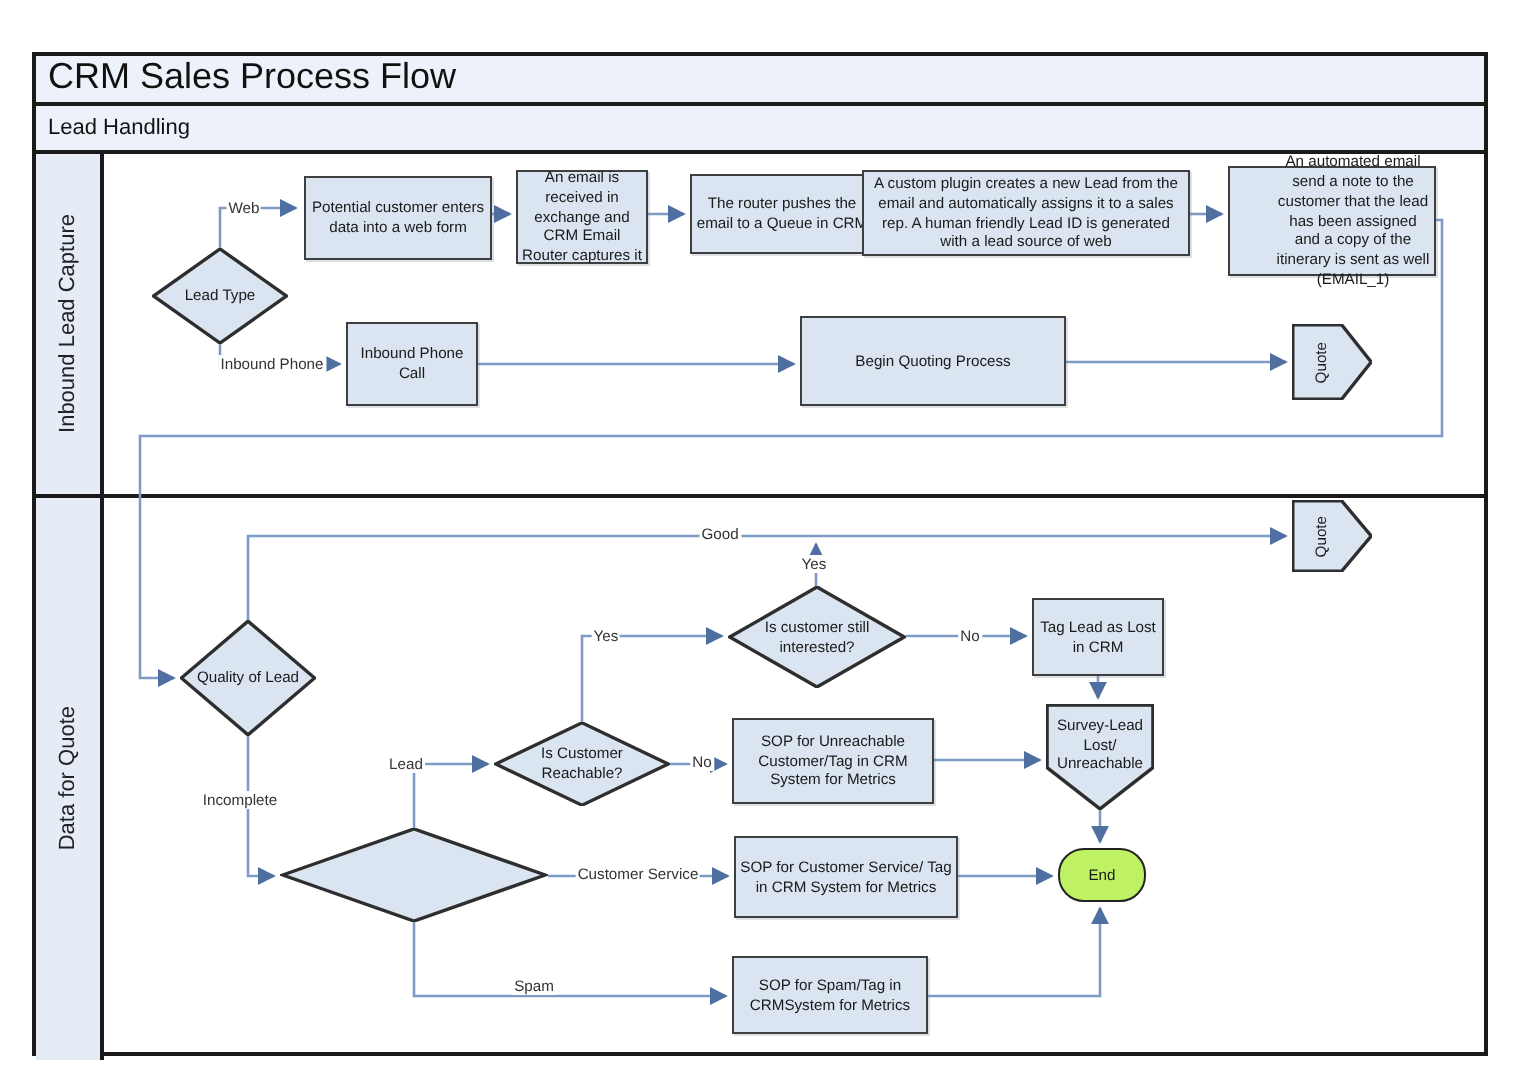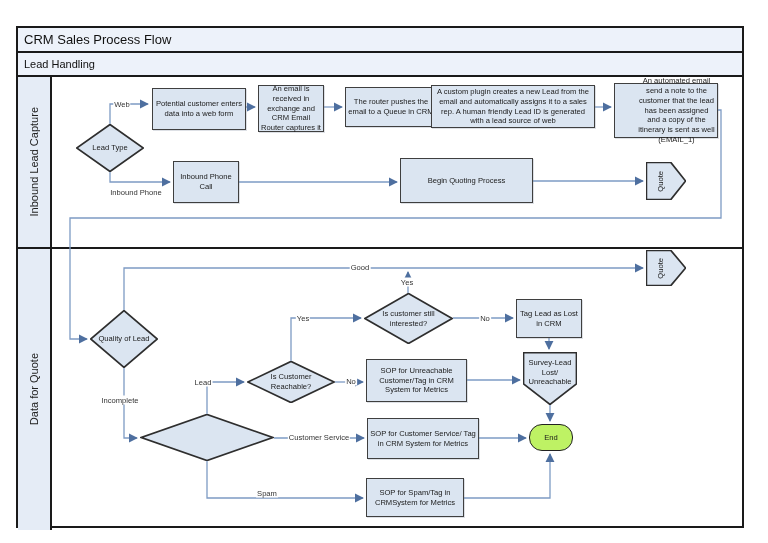--- a/index.html
+++ b/index.html
@@ -1,20 +1,20 @@
 <!DOCTYPE html>
 <html><head>
 <meta charset="utf-8">
 <style>
   html,body{margin:0;padding:0;background:#fff;}
   body{position:relative;width:768px;height:543px;font-family:"Liberation Sans",sans-serif;overflow:hidden;}
 
   
   .frame{position:absolute;left:16px;top:26px;width:728px;height:502px;border:2px solid #1a1a1a;box-sizing:border-box;background:#fff;}
-  .titlebar{height:25px;background:#edf2fa;border-bottom:2px solid #1a1a1a;display:flex;align-items:center;padding-left:6px;font-size:13px;color:#111;box-sizing:border-box;}
+  .titlebar{height:25px;background:#edf2fa;border-bottom:2px solid #1a1a1a;display:flex;align-items:flex-start;padding-left:6px;font-size:18px;color:#111;box-sizing:border-box;}
   .subtitlebar{height:24px;background:#edf2fa;border-bottom:2px solid #1a1a1a;display:flex;align-items:center;padding-left:6px;font-size:11px;color:#111;box-sizing:border-box;}
   .lane{display:flex;box-sizing:border-box;}
   .lane-1{height:170px;}
   .lane-2{height:283px;border-top:2px solid #1a1a1a;}
   .lane-label{width:34px;background:#e5ecf6;border-right:2px solid #1a1a1a;display:flex;align-items:center;justify-content:center;box-sizing:border-box;}
   .lane-label span{writing-mode:vertical-rl;transform:rotate(180deg);font-size:11px;color:#222;white-space:nowrap;}
 
   
   svg.wires{position:absolute;left:0;top:0;width:768px;height:543px;pointer-events:none;}
   svg.wires polyline{fill:none;stroke:#7d9bc4;stroke-width:1.3;}
@@ -164,21 +164,21 @@
   <span>SOP for Customer Service/ Tag in CRM System for Metrics</span>
 </div>
 <div class="node stadium" style="left:529px;top:424px;width:44px;height:27px;">
   <span>End</span>
 </div>
 <div class="node box" style="left:366px;top:478px;width:98px;height:39px;">
   <span>SOP for Spam/Tag in CRMSystem for Metrics</span>
 </div>
 
 <span class="elabel" style="left:122px;top:104px;">Web</span>
-<span class="elabel" style="left:136px;top:192px;">Inbound Phone</span>
+<span class="elabel" style="left:136px;top:182px;">Inbound Phone</span>
 <span class="elabel" style="left:360px;top:267px;">Good</span>
 <span class="elabel" style="left:407px;top:282px;">Yes</span>
 <span class="elabel" style="left:303px;top:318px;">Yes</span>
 <span class="elabel" style="left:485px;top:318px;">No</span>
 <span class="elabel" style="left:351px;top:381px;">No</span>
 <span class="elabel" style="left:203px;top:382px;">Lead</span>
 <span class="elabel" style="left:120px;top:400px;">Incomplete</span>
 <span class="elabel" style="left:319px;top:437px;">Customer Service</span>
 <span class="elabel" style="left:267px;top:493px;">Spam</span>
 

